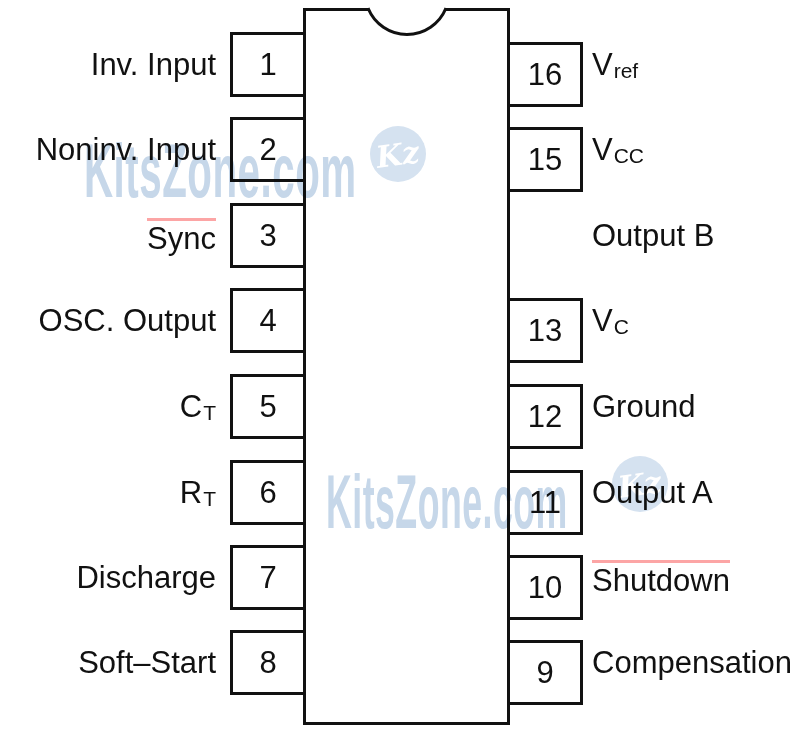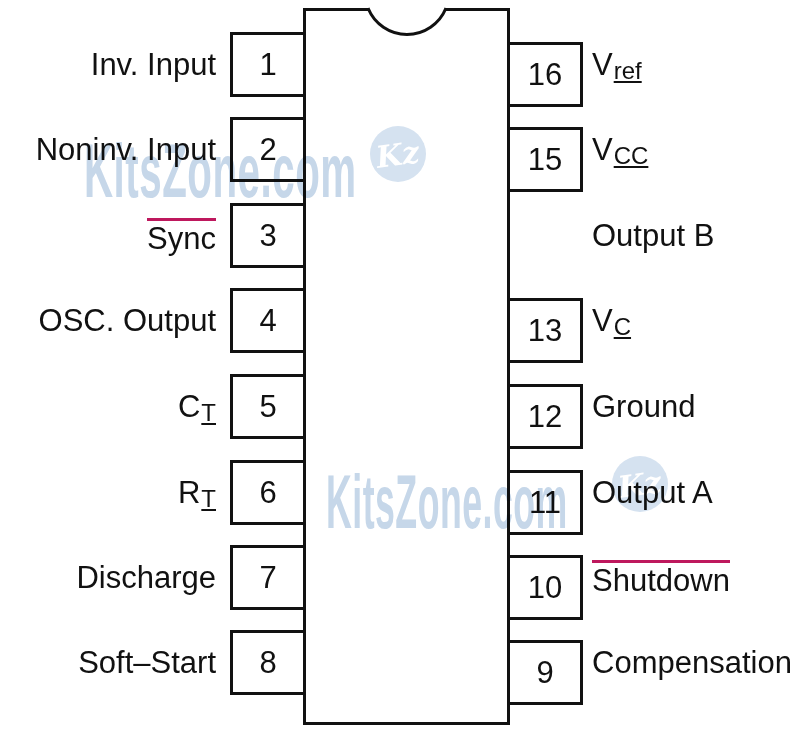--- a/index.html
+++ b/index.html
@@ -52,29 +52,28 @@
     align-items: center;
     white-space: nowrap;
     font-size: 31px;
     line-height: 1;
   }
   .pinlabel.left  { right: 592px; justify-content: flex-end; text-align: right; }
   .pinlabel.right { left: 592px; justify-content: flex-start; }
 
   .ovl {
     display: inline-block;
-    border-top: 3px solid #be185d;
+    border-top: 3px solid #fca5a5;
     padding-top: 2px;
   }
   .sub {
-    font-size: 24px;
+    font-size: 21px;
     position: relative;
     top: 0.28em;
     margin-left: 1px;
-    text-decoration: underline;
   }
 
   
   .wm-text {
     position: absolute;
     font-size: 76px;
     font-weight: bold;
     line-height: 1;
     letter-spacing: 1px;
     color: #c6d7e9;

